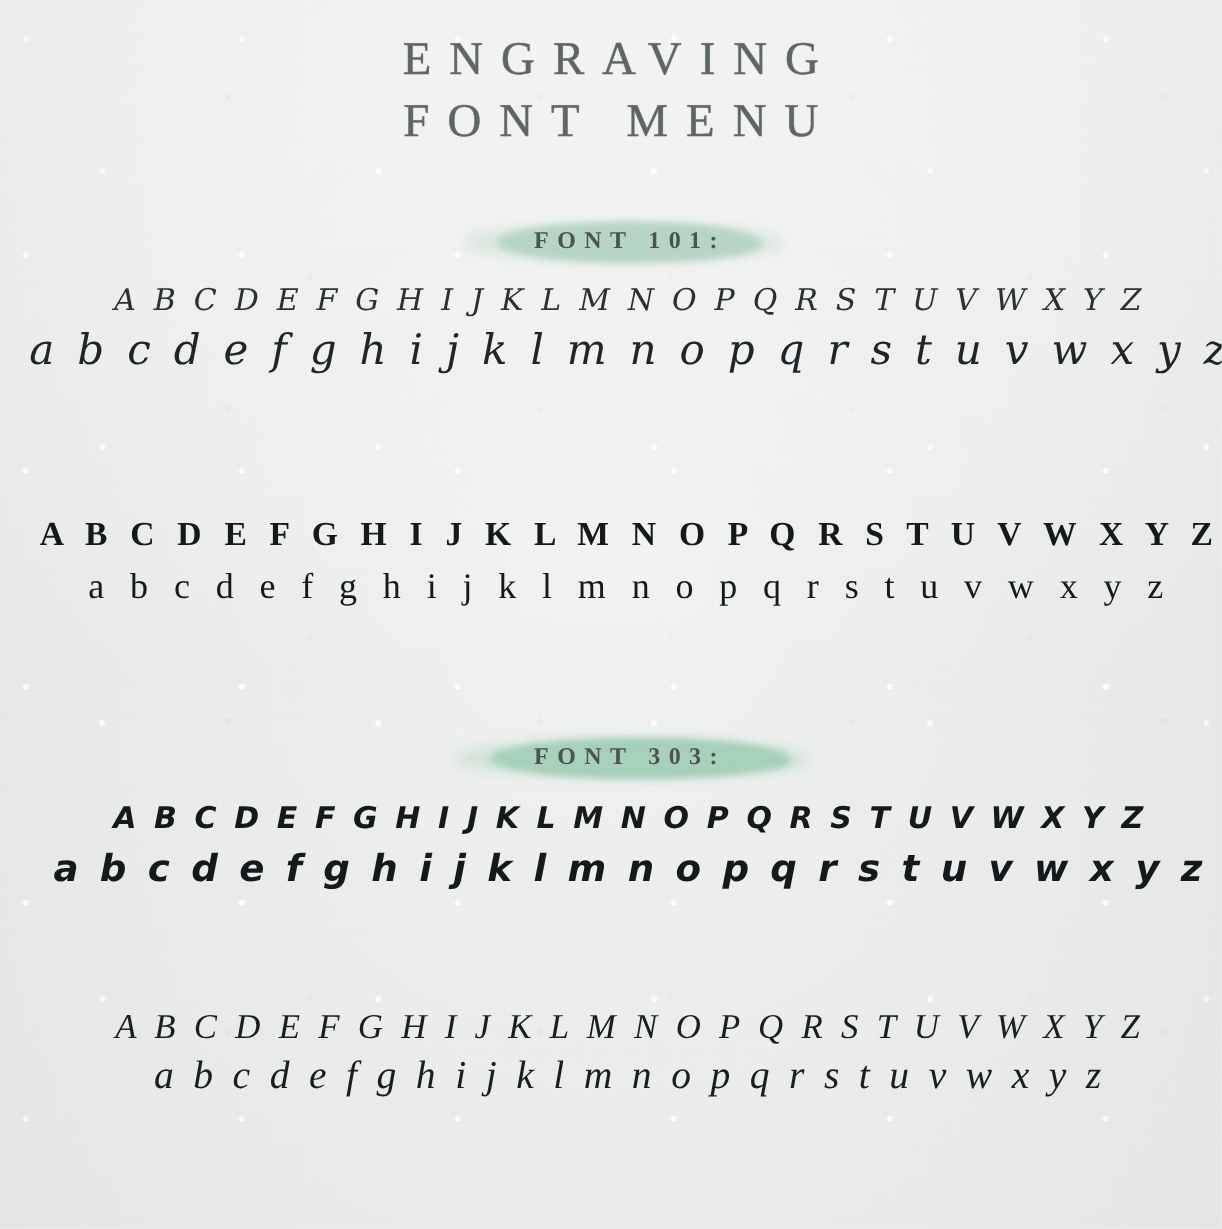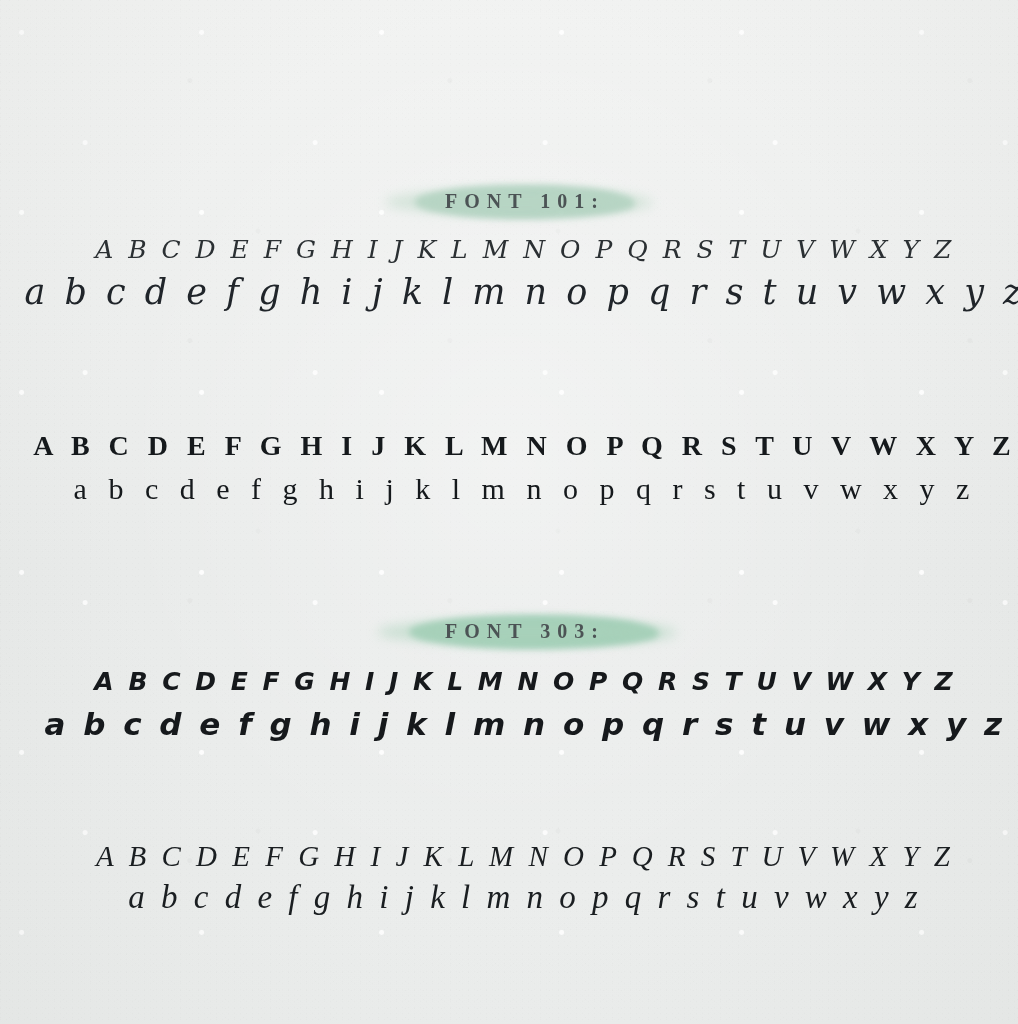--- a/index.html
+++ b/index.html
@@ -176,20 +176,22 @@
   }
 </style>
 </head>
 <body>
 
 <div class="sheet">
   <div class="paper-texture"></div>
   <div class="vignette"></div>
 
   <div class="title-block">
+    <div class="title-line">ENGRAVING</div>
+    <div class="title-line">FONT MENU</div>
   </div>
 
   <div class="section s101" style="top:186px;">
     <div class="label-wrap">
       <span class="swash" style="width:220px;height:34px;margin-left:-110px;margin-top:-18px;background:#a8cdba;"></span>
       <span class="swash b" style="width:268px;height:26px;margin-left:-140px;margin-top:-14px;background:#bcd8c6;"></span>
       <span class="label">FONT 101:</span>
     </div>
     <div class="alpha upper">A B C D E F G H I J K L M N O P Q R S T U V W X Y Z</div>
     <div class="alpha lower">a b c d e f g h i j k l m n o p q r s t u v w x y z</div>

